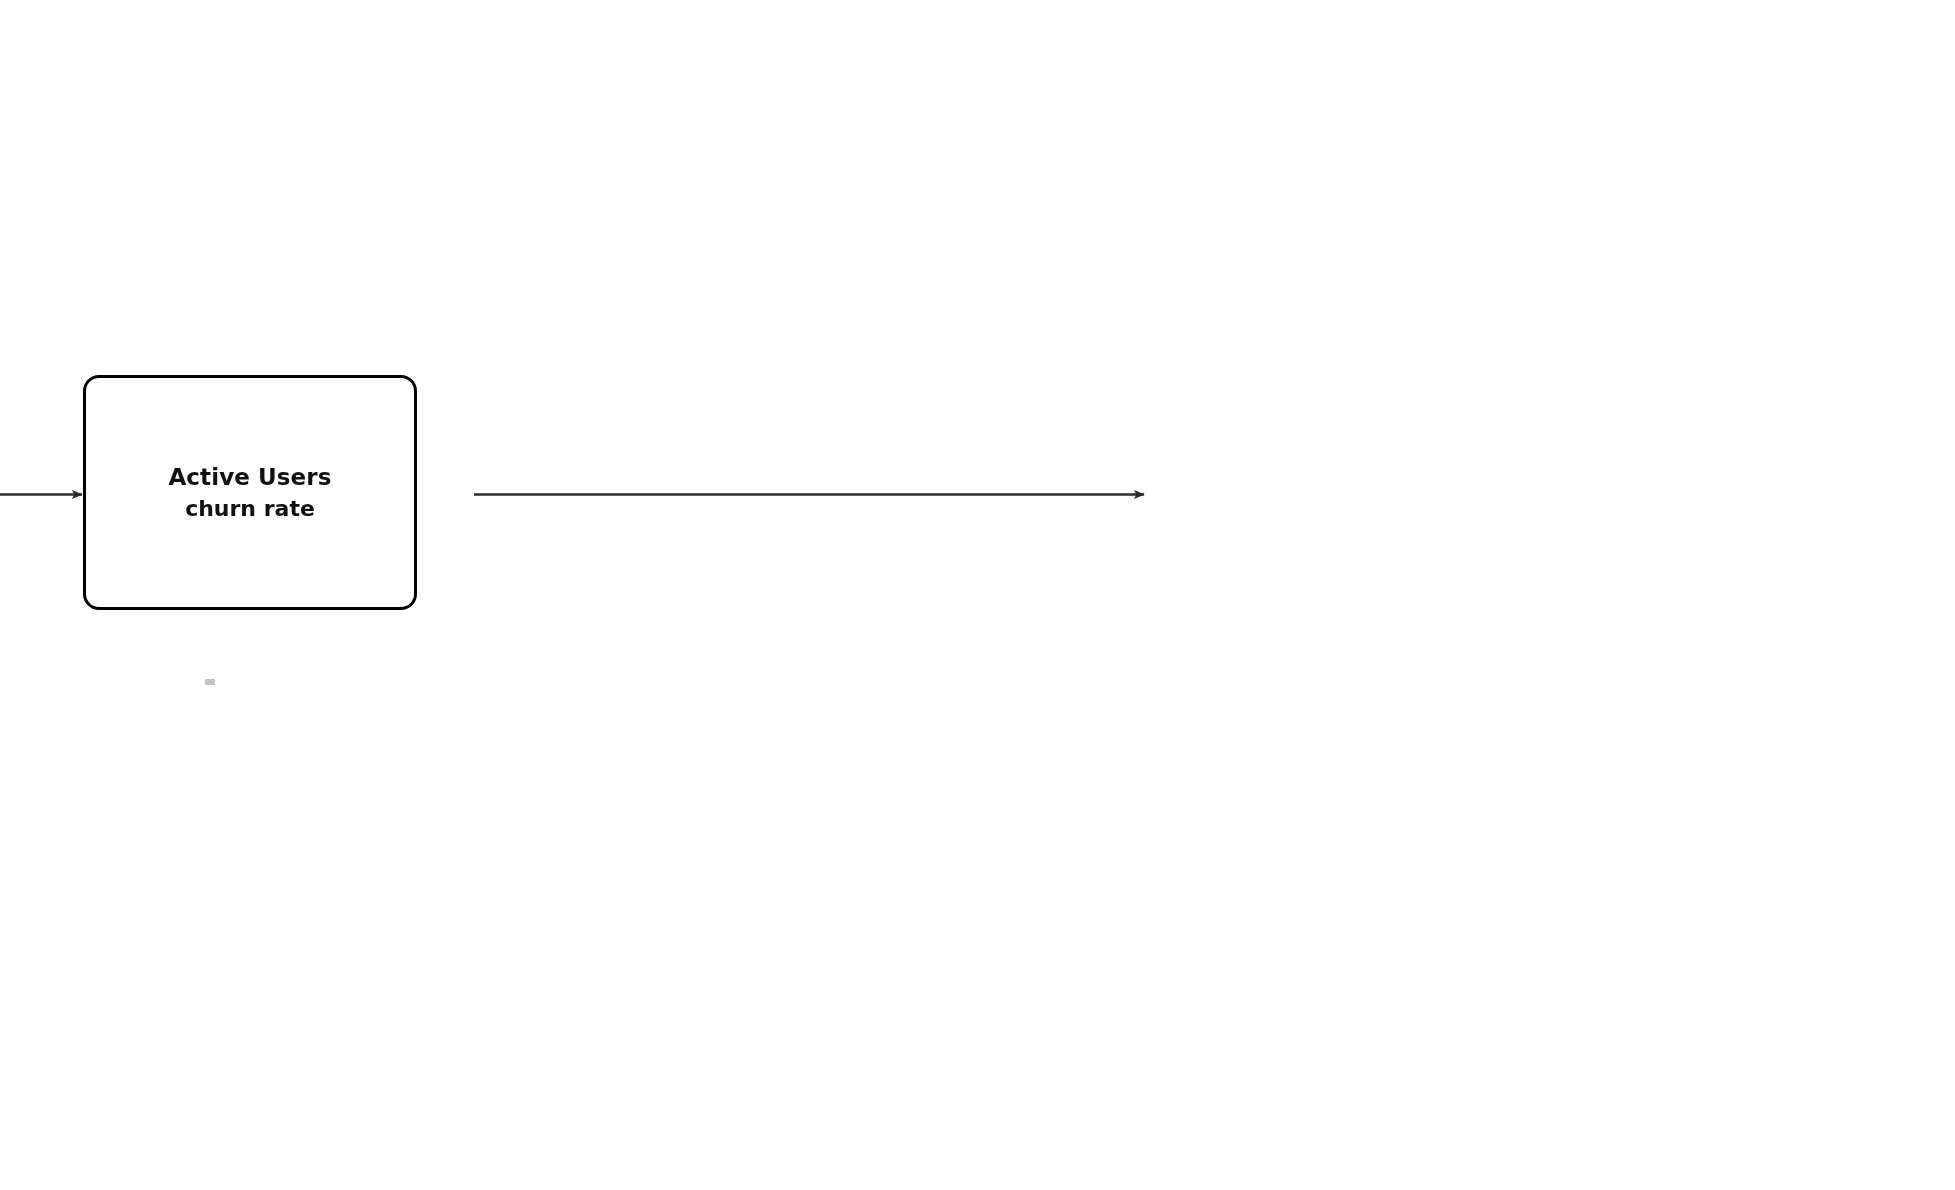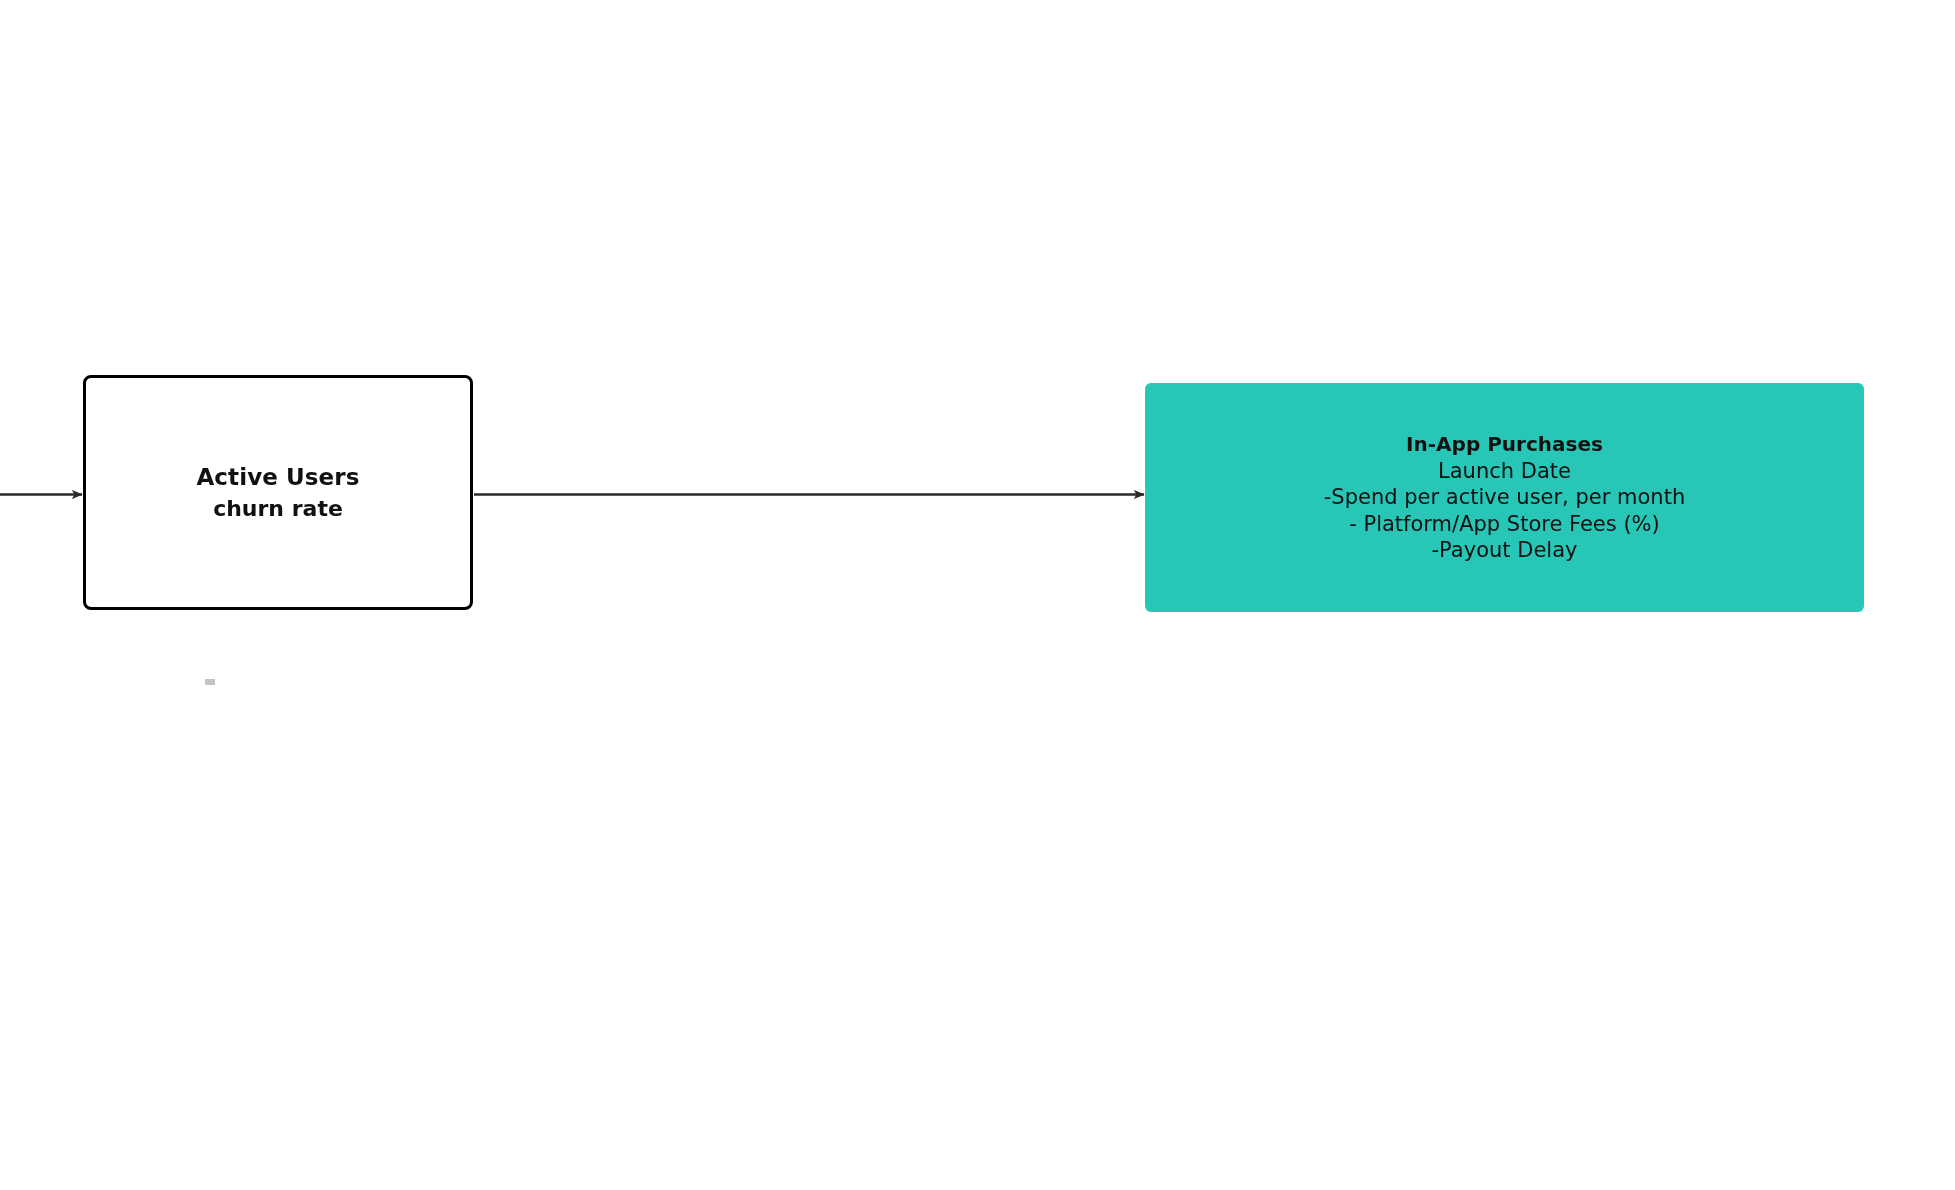--- a/index.html
+++ b/index.html
@@ -16,26 +16,26 @@
     height: 1190px;
     background: #ffffff;
     overflow: hidden;
   }
 
   
   .node-active-users {
     position: absolute;
     left: 83px;
     top: 375px;
-    width: 390px;
+    width: 334px;
     height: 235px;
     box-sizing: border-box;
     background: #ffffff;
     border: 3px solid #000000;
-    border-radius: 8px;
+    border-radius: 16px;
     display: flex;
     flex-direction: column;
     align-items: center;
     justify-content: center;
   }
   .node-active-users .title {
     font-size: 23px;
     font-weight: bold;
     color: #111111;
     line-height: 1.42;
@@ -118,23 +118,16 @@
 
       <rect x="812" y="489" width="8" height="4" fill="#ffffff"></rect>
     </g>
   </svg>
 
   <div class="node-active-users">
     <div class="title">Active Users</div>
     <div class="subtitle">churn rate</div>
   </div>
 
-  <div class="node-iap">
-    <div class="title">In-App Purchases</div>
-    <div class="detail">Launch Date</div>
-    <div class="detail">-Spend per active user, per month</div>
-    <div class="detail">- Platform/App Store Fees (%)</div>
-    <div class="detail">-Payout Delay</div>
-  </div>
 
   <div class="stray-mark"></div>
 
 </div>
 
 </body></html>

